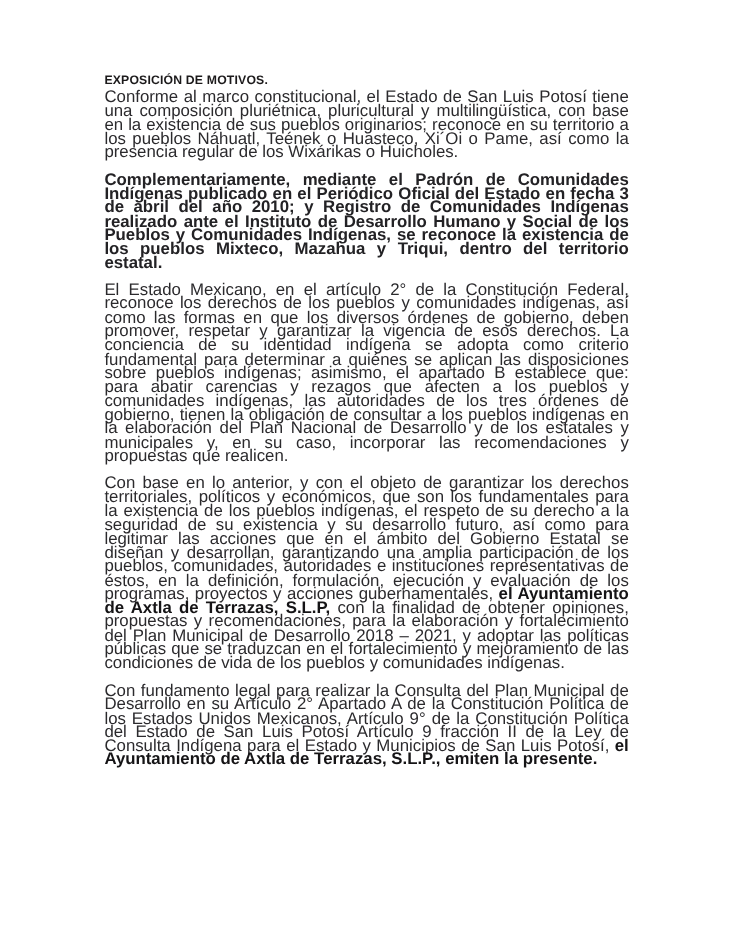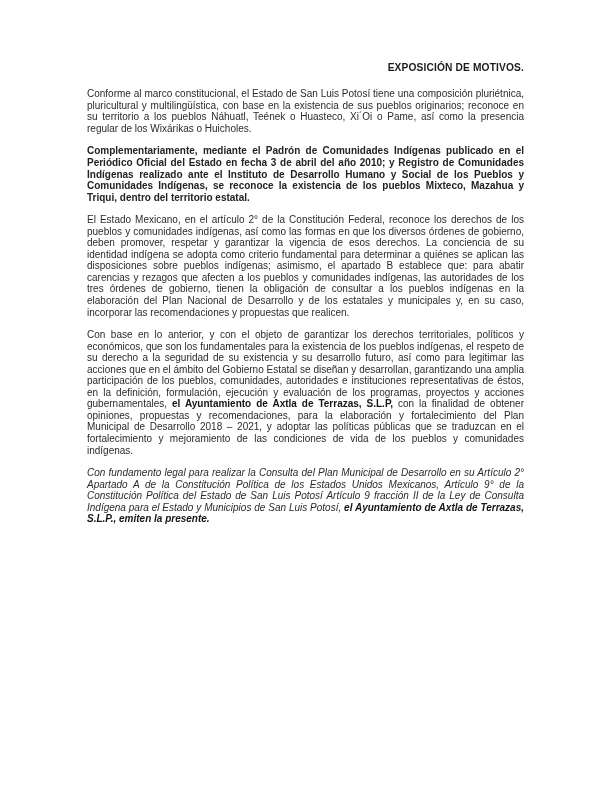--- a/index.html
+++ b/index.html
@@ -29,40 +29,39 @@
   .content {
     position: absolute;
     left: 87px;
     top: 62px;
     width: 437px;
   }
 
   .doc-title {
     font-size: 10.2px;
     font-weight: bold;
-    text-align: right;
+    text-align: left;
     letter-spacing: 0.15px;
-    margin: 0 0 14px 0;
+    margin: 0 0 1px 0;
     line-height: 1.2;
     color: #1c1a1b;
   }
 
   p.para {
-    font-size: 10px;
+    font-size: 14px;
     line-height: 11.55px;
     text-align: justify;
     text-justify: inter-word;
     margin: 0 0 11px 0;
     color: #2b2a2d;
     hyphens: none;
   }
 
   p.para:last-child {
     margin-bottom: 0;
-    font-style: italic;
   }
 
   p.para.semibold {
     font-weight: 700;
     color: #232225;
   }
 
   .b {
     font-weight: bold;
     color: #151416;

